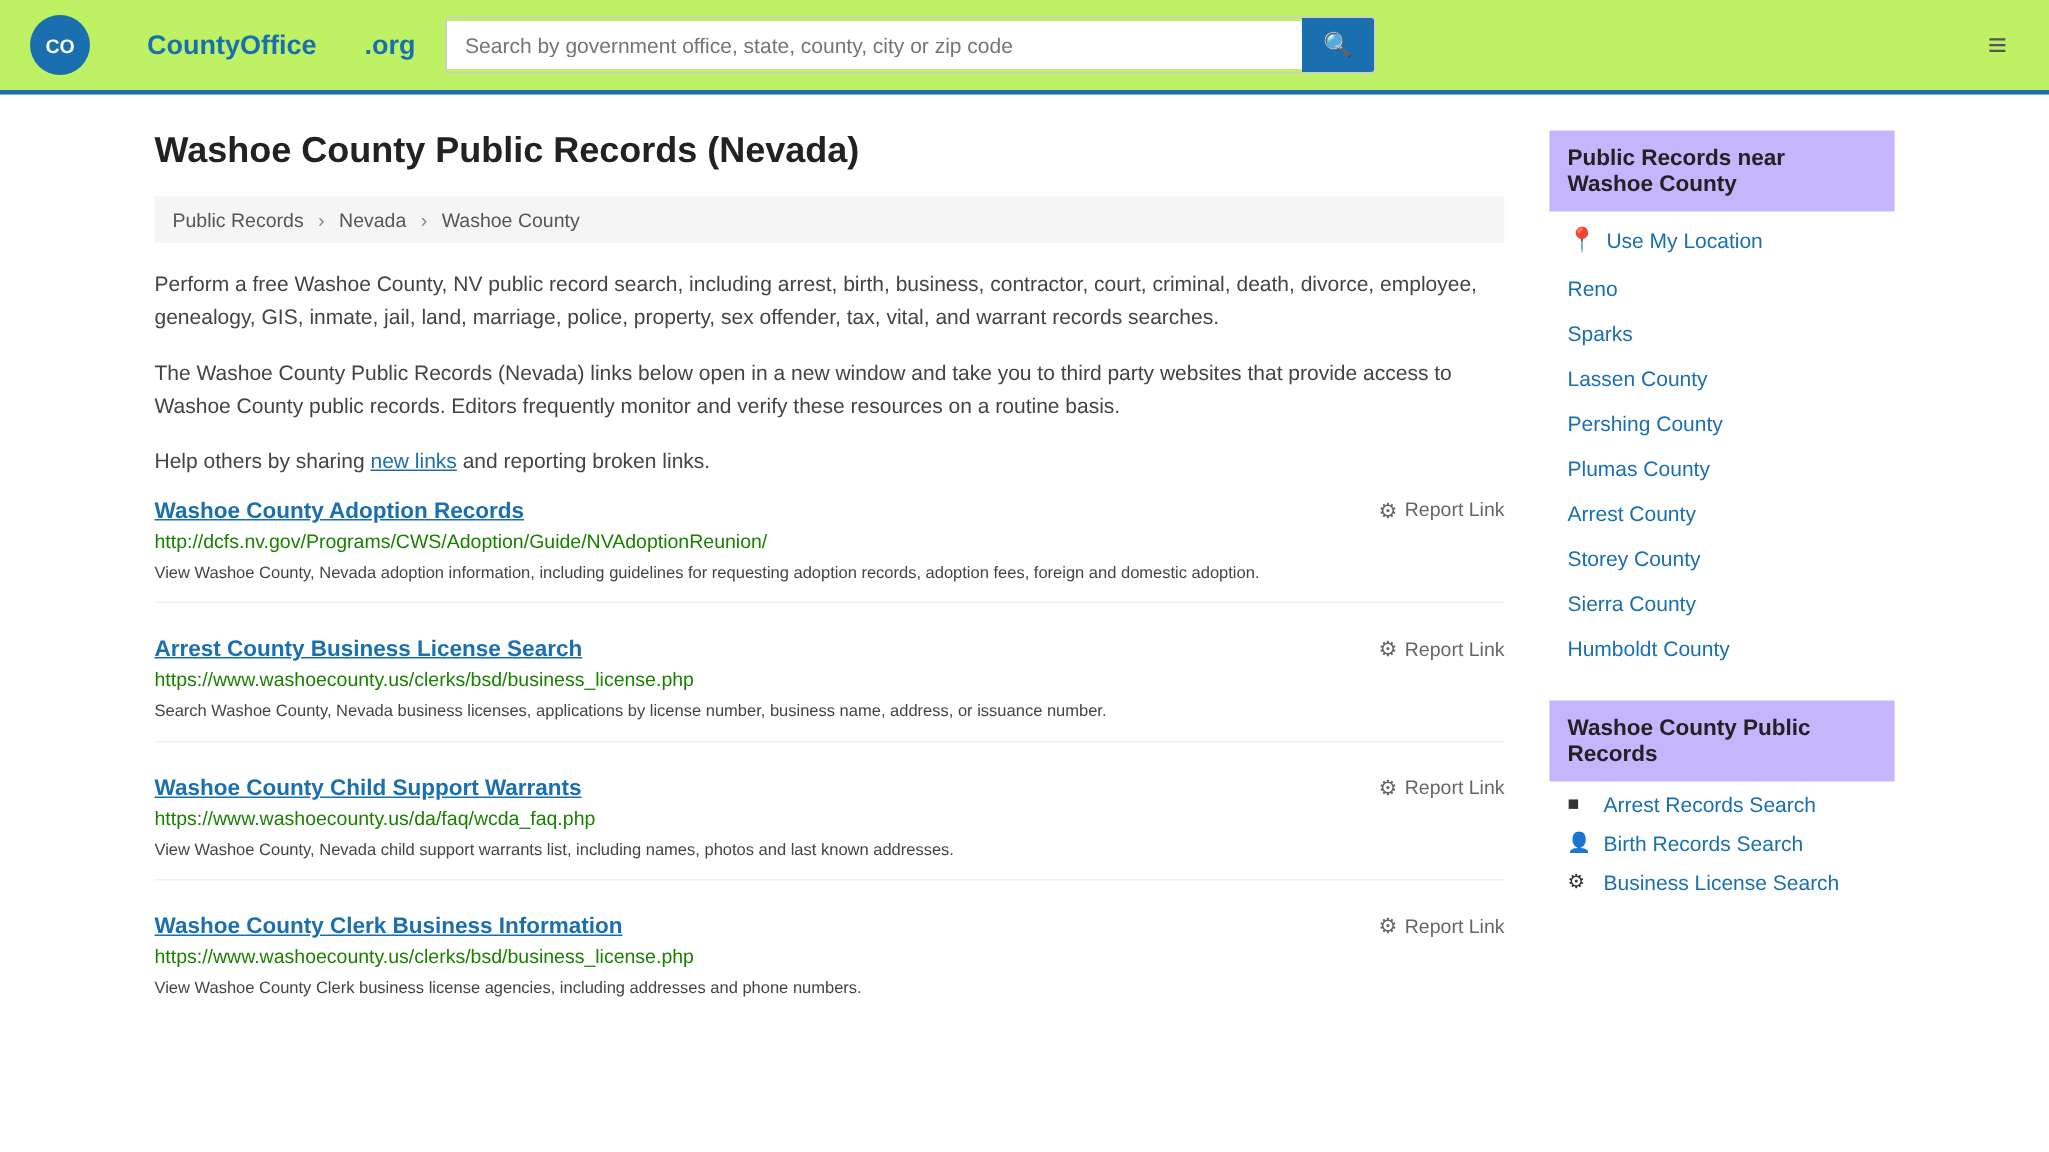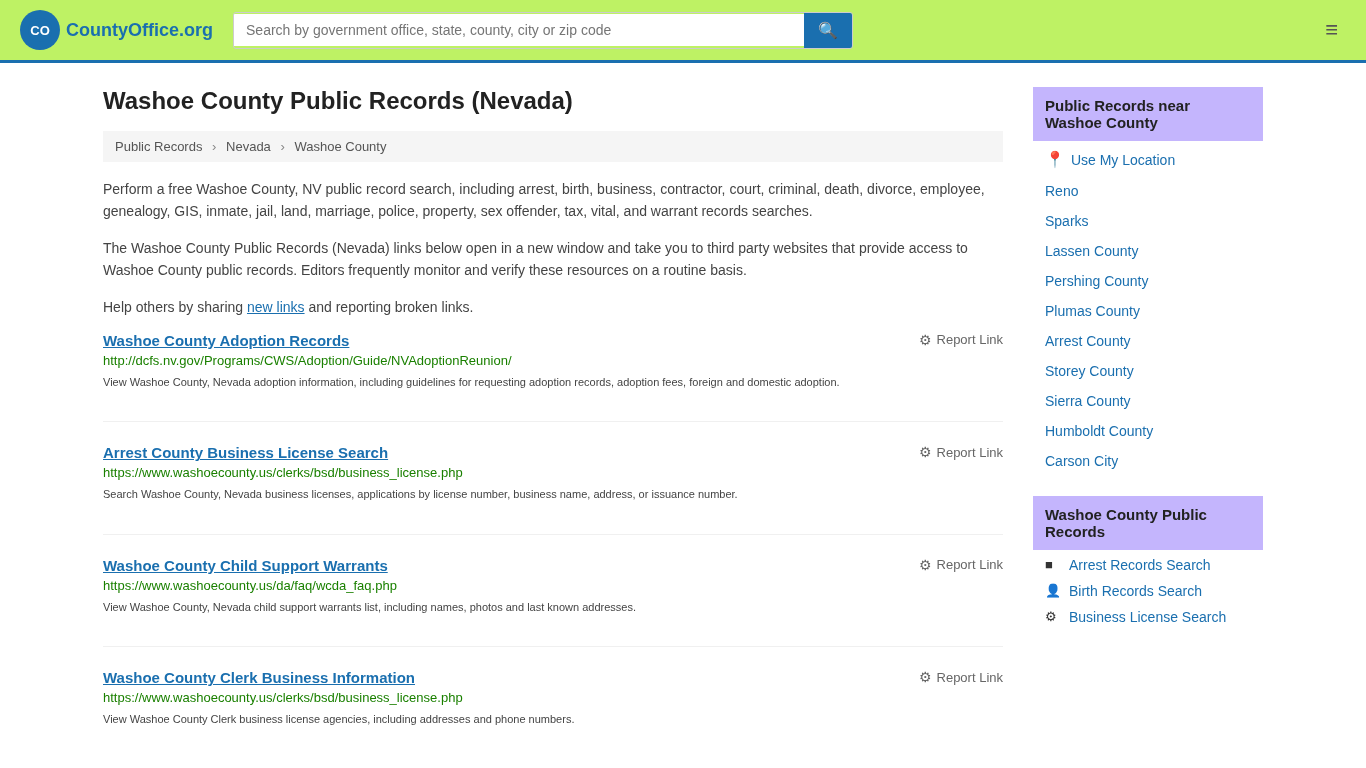--- a/index.html
+++ b/index.html
@@ -30,21 +30,21 @@
       justify-content: center;
       color: white;
       font-size: 18px;
       font-weight: bold;
     }
     #logo-text {
       font-size: 18px;
       font-weight: bold;
       color: #333;
     }
-    #logo-text span { color: #1a6faf; }
+    #logo-text span { color: #1a6faf; margin-left: 32px; }
     #search-area {
       flex: 1;
       display: flex;
       align-items: center;
       max-width: 620px;
       border: 1px solid #ccc;
       border-radius: 3px;
       overflow: hidden;
     }
     #search-input {
@@ -117,21 +117,21 @@
       font-size: 14px;
       line-height: 1.6;
       color: #444;
       margin-bottom: 14px;
     }
 
     
     .record-entry {
       margin-bottom: 22px;
       border-bottom: 1px solid #f0f0f0;
-      padding-bottom: 31px;
+      padding-bottom: 11px;
     }
     .record-entry:last-child { border-bottom: none; }
     .record-header {
       display: flex;
       align-items: flex-start;
       justify-content: space-between;
       margin-bottom: 4px;
     }
     .record-title {
       font-size: 15px;
@@ -323,21 +323,20 @@
       <div id="nearby-locations">
           <div class="sidebar-item"><a href="#">Reno</a></div>
           <div class="sidebar-item"><a href="#">Sparks</a></div>
           <div class="sidebar-item"><a href="#">Lassen County</a></div>
           <div class="sidebar-item"><a href="#">Pershing County</a></div>
           <div class="sidebar-item"><a href="#">Plumas County</a></div>
           <div class="sidebar-item"><a href="#">Arrest County</a></div>
           <div class="sidebar-item"><a href="#">Storey County</a></div>
           <div class="sidebar-item"><a href="#">Sierra County</a></div>
           <div class="sidebar-item"><a href="#">Humboldt County</a></div>
-          <div class="sidebar-item"><a href="#">Carson City</a></div>
         </div>
     </div>
 
     <div class="sidebar-section">
       <div class="sidebar-header">Washoe County Public Records</div>
       <div id="sidebar-record-links">
           <div class="sidebar-record-item">
     <span class="record-icon">■</span>
     <a href="#">Arrest Records Search</a>
   </div>

